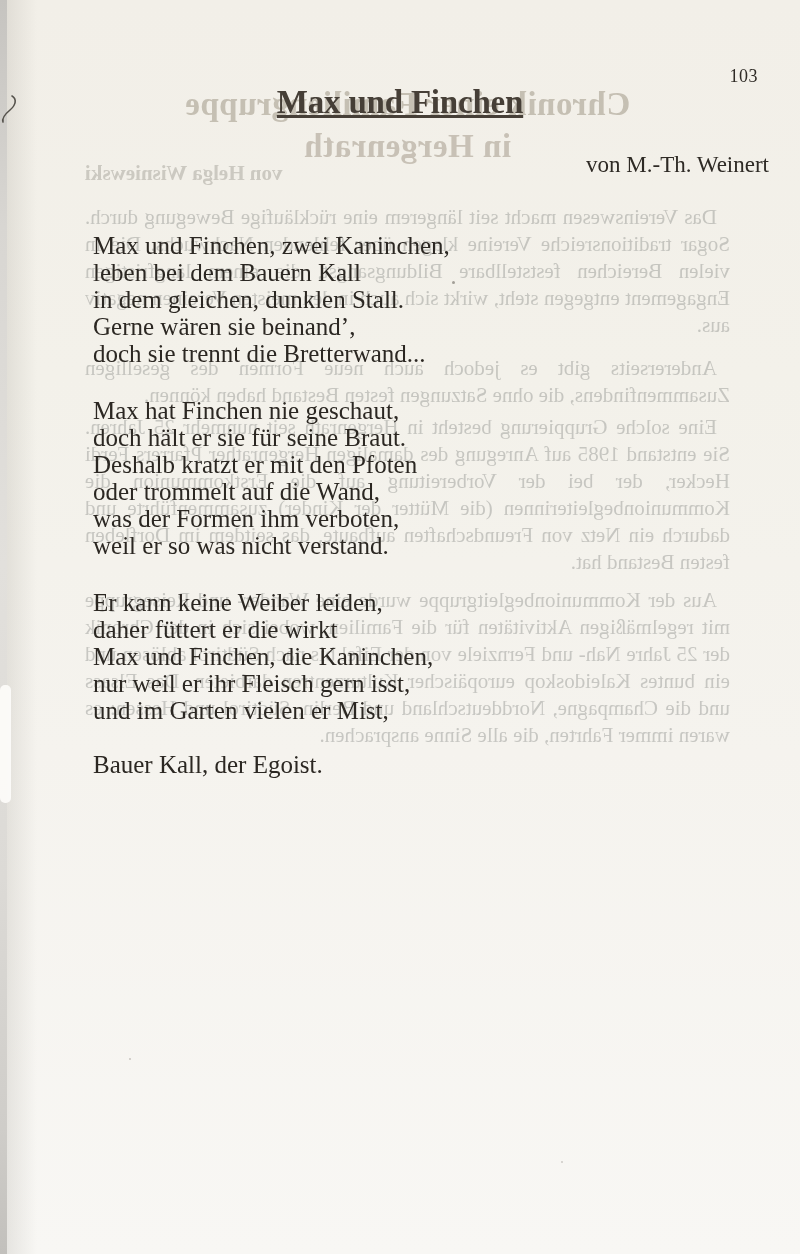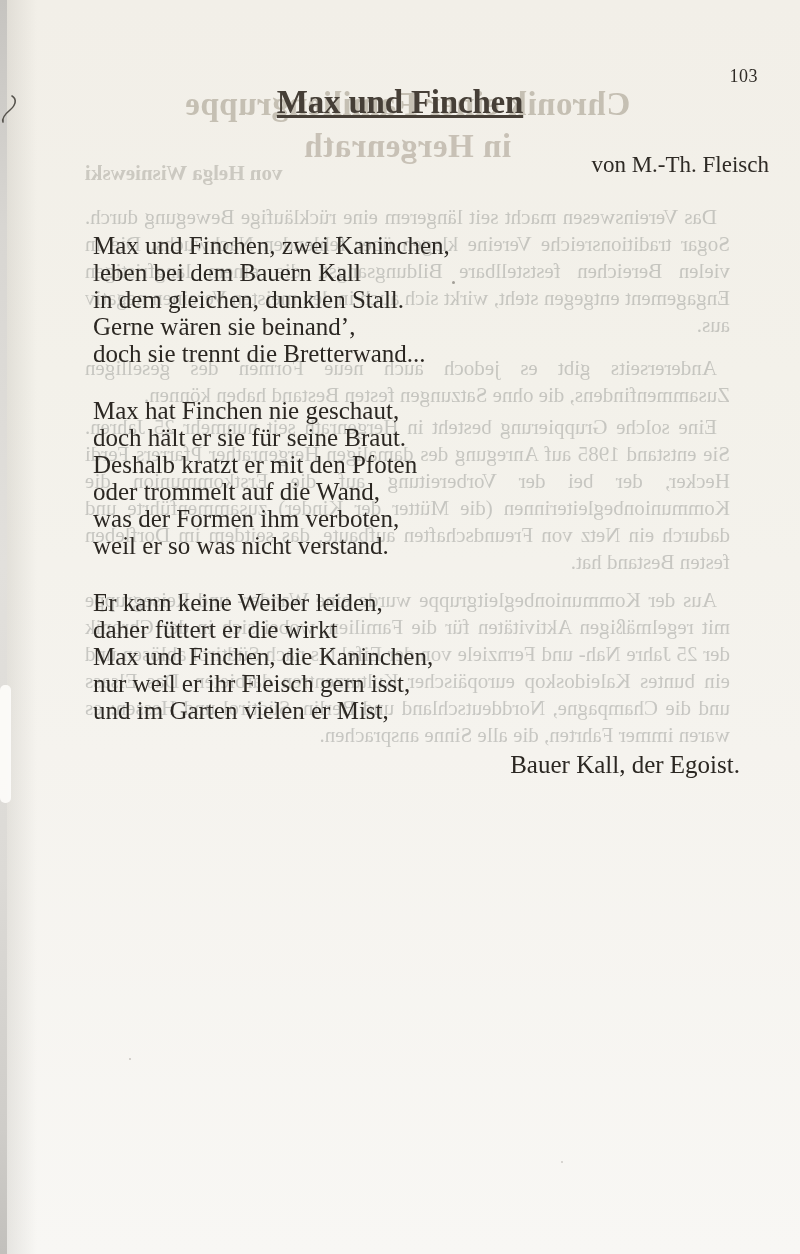--- a/index.html
+++ b/index.html
@@ -75,21 +75,21 @@
   }
   .byline{
     position:absolute;top:152px;right:31px;
     font-size:23px;color:#2e2a25;
   }
   .poem{
     position:absolute;left:93px;top:232px;right:60px;
     font-size:25px;line-height:27px;color:#2b2722;
   }
   .stanza{margin:0 0 30px 0;}
-  .stanza.final{margin-top:-3px;text-align:right;}
+  .stanza.final{margin-top:-3px;}
   .poem .line{white-space:nowrap;}
 </style>
 </head>
 <body>
 
 <div class="page">
 
   <div class="bleed">
     <div class="b-title1">Chronik einer Familiengruppe</div>
     <div class="b-title2">in Hergenrath</div>
@@ -105,21 +105,21 @@
   <div class="edge-highlight"></div>
   <svg class="pen-mark" width="26" height="40" viewBox="0 0 26 40">
     <path d="M12 4 C 17 7, 16 13, 10 18 S 2 27, 3 30" fill="none" stroke="#55524c" stroke-width="1.6" stroke-linecap="round"></path>
   </svg>
   <div class="speck s1"></div>
   <div class="speck s2"></div>
   <div class="speck s3"></div>
 
   <div class="page-number">103</div>
   <h1 class="title">Max und Finchen</h1>
-  <div class="byline">von M.-Th. Fleisch</div>
+  <div class="byline">von M.-Th. Weinert</div>
 
   <div class="poem">
     <div class="stanza">
       <div class="line">Max und Finchen, zwei Kaninchen,</div>
       <div class="line">leben bei dem Bauern Kall</div>
       <div class="line">in dem gleichen, dunklen Stall.</div>
       <div class="line">Gerne wären sie beinand’,</div>
       <div class="line">doch sie trennt die Bretterwand...</div>
     </div>
     <div class="stanza">

